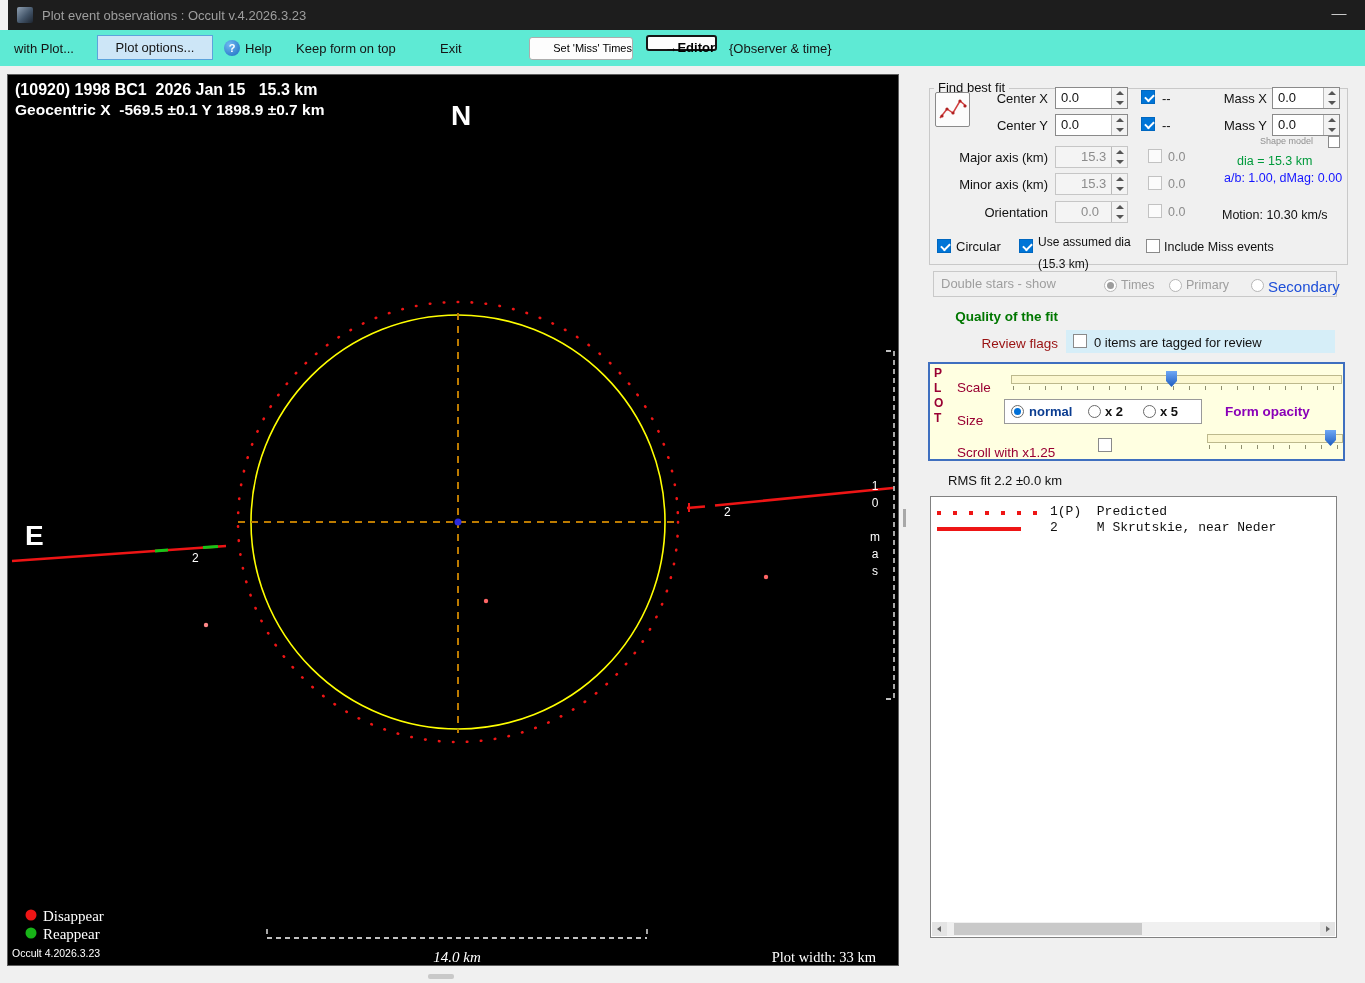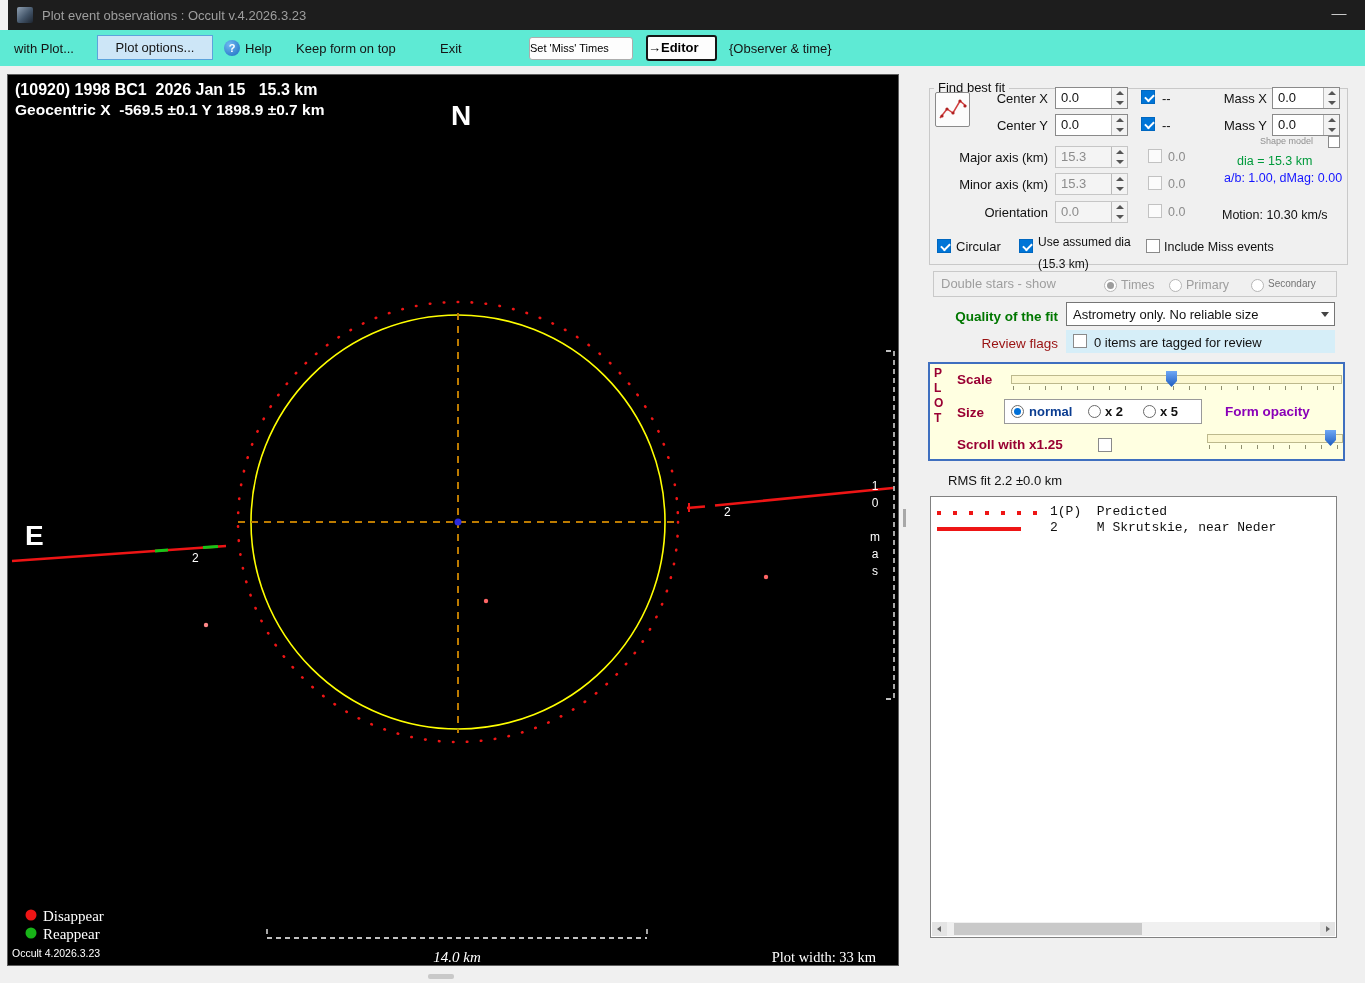--- a/index.html
+++ b/index.html
@@ -15,21 +15,21 @@
              text-align:center; line-height:26px; font-size:15px; }
 
   
   .menubar { position:absolute; left:0; top:30px; width:100%; height:36px; background:#5eead4; }
   .mi { position:absolute; font-size:13px; color:#151515; white-space:nowrap; cursor:default; }
   .mi-selected { background:#cde6f7; border:1px solid #5ca3dc; text-align:center; }
   .help-badge { position:absolute; width:16px; height:16px; border-radius:50%; color:#fff;
                 background:radial-gradient(circle at 35% 30%,#6fbaf3,#1a6bbf); font-size:11px;
                 font-weight:bold; text-align:center; line-height:16px; }
   .toolbtn { position:absolute; background:#fdfdfd; border:1px solid #adadad; border-radius:3px;
-             text-align:left; cursor:default; }
+             text-align:right; cursor:default; }
   .toolbtn.editor { border:2px solid #161616; font-weight:bold; font-size:13px; }
 
   
   .plot-wrap { position:absolute; left:8px; top:75px; width:890px; height:890px; background:#000;
                outline:1px solid #5e5e5e; }
   .mas-label { position:absolute; left:860px; top:404px; color:#fff; font-size:12px;
                writing-mode:vertical-rl; text-orientation:upright; letter-spacing:3px; }
 
   
   .lbl { position:absolute; font-size:13px; white-space:nowrap; color:#111; }
@@ -39,21 +39,21 @@
 
   .spinner { position:absolute; height:22px; background:#fff; border:1px solid #8a8a8a; display:flex; }
   .spin-val { flex:1; font-size:13px; padding:2px 0 0 5px; color:#111; }
   .spin-arrows { width:16px; display:flex; flex-direction:column; border-left:1px solid #b9b9b9; }
   .spin-up,.spin-dn { flex:1; position:relative; background:#f3f3f3; }
   .spin-up::after { content:""; position:absolute; left:4px; top:3px;
       border-left:4px solid transparent; border-right:4px solid transparent; border-bottom:4px solid #555; }
   .spin-dn::after { content:""; position:absolute; left:4px; top:3px;
       border-left:4px solid transparent; border-right:4px solid transparent; border-top:4px solid #555; }
   .spinner.disabled { background:#f4f4f4; border-color:#c6c6c6; }
-  .spinner.disabled .spin-val { color:#8c8c8c; }
+  .spinner.disabled .spin-val { color:#8c8c8c;margin-left:20px; }
 
   .checkbox { position:absolute; width:14px; height:14px; background:#fff; border:1px solid #8a8a8a; }
   .checkbox.checked { background:#0075d7; border-color:#0067c0; }
   .checkbox.checked::after { content:""; position:absolute; left:2.5px; top:2.5px; width:7px; height:4px;
       border-left:2px solid #fff; border-bottom:2px solid #fff; transform:rotate(-45deg); }
   .checkbox.disabled { border-color:#c2c2c2; background:#fbfbfb; }
 
   .radio { position:absolute; width:13px; height:13px; border-radius:50%; background:#fff; border:1px solid #6a6a6a; }
   .radio.selected::after { content:""; position:absolute; inset:2px; background:#0070d8; border-radius:50%; }
   .radio.disabled { border-color:#b6b6b6; }
@@ -68,21 +68,21 @@
   .slider-ticks { position:absolute; height:4px;
       background:repeating-linear-gradient(90deg,#8f8f6f 0 1px,transparent 1px 16px); }
   .slider-thumb { position:absolute; width:11px; height:16px;
       background:linear-gradient(#6fa8f5,#1d5cc0);
       clip-path:polygon(0 0,100% 0,100% 62%,50% 100%,0 62%); }
 
   
   .plot-panel { position:absolute; left:928px; top:362px; width:417px; height:99px;
                 background:#ffffe1; border:2px solid #3f6fbf; }
   .plot-letter { position:absolute; left:934px; font-size:12px; font-weight:bold; color:#990033; }
-  .maroon { color:#990033; font-weight:bold; font-size:13.5px; }
+  .maroon { color:#990033; font-weight:normal; font-size:13.5px;margin-top:8px; }
   .sizebox { position:absolute; left:1004px; top:399px; width:198px; height:25px; background:#fff; border:1px solid #9a9a9a; }
 
   .review-box { position:absolute; left:1066px; top:330px; width:269px; height:23px; background:#d6eef8; }
 
   .listbox { position:absolute; left:930px; top:496px; width:407px; height:442px; background:#fff;
              border:1px solid #818181; overflow:hidden; }
   .obs-text { position:absolute; font-family:"Liberation Mono","DejaVu Sans Mono",monospace;
               font-size:13px; white-space:pre; color:#111; }
   .swatch-dotted { position:absolute; height:4px;
       background:repeating-linear-gradient(90deg,#ee1515 0 4px,transparent 4px 16px); }
@@ -113,21 +113,21 @@
   </div>
 
   <div class="menubar">
     <span class="mi" style="left:14px;top:11px">with Plot...</span>
     <span class="mi mi-selected" style="left:97px;top:5px;width:116px;height:25px;line-height:23px">Plot options...</span>
     <span class="help-badge" style="left:224px;top:10px">?</span>
     <span class="mi" style="left:245px;top:11px">Help</span>
     <span class="mi" style="left:296px;top:11px">Keep form on top</span>
     <span class="mi" style="left:440px;top:11px">Exit</span>
     <span class="toolbtn" style="left:529px;top:7px;width:104px;height:23px;font-size:11px;line-height:20px">Set 'Miss' Times</span>
-    <span class="toolbtn editor" style="left:646px;top:5px;width:71px;height:26px;line-height:21px">→Editor</span>
+    <span class="toolbtn editor" style="left:646px;top:5px;width:71px;height:16px;line-height:21px">→Editor</span>
     <span class="mi" style="left:729px;top:11px">{Observer &amp; time}</span>
   </div>
 
   <div class="plot-wrap">
     <svg width="890" height="890" viewBox="0 0 890 890">
       <rect x="0" y="0" width="890" height="890" fill="#000"></rect>
 
       <circle cx="450" cy="447" r="220" fill="none" stroke="#ee1515" stroke-width="2.6" stroke-dasharray="0.5 13.5" stroke-linecap="round"></circle>
       <circle cx="450" cy="447" r="207" fill="none" stroke="#ffff00" stroke-width="1.6"></circle>
 
@@ -270,27 +270,23 @@
   <span class="checkbox" style="left:1146px;top:239px"></span>
   <span class="lbl" style="left:1164px;top:240px;font-size:12.5px">Include Miss events</span>
 
   <div class="groupbox" style="left:933px;top:271px;width:404px;height:26px"></div>
   <span class="lbl" style="left:941px;top:276px;color:#9e9e9e">Double stars - show</span>
   <span class="radio disabled selected" style="left:1104px;top:279px"></span>
   <span class="lbl" style="left:1121px;top:278px;color:#9e9e9e;font-size:12.5px">Times</span>
   <span class="radio disabled" style="left:1169px;top:279px"></span>
   <span class="lbl" style="left:1186px;top:278px;color:#9e9e9e;font-size:12.5px">Primary</span>
   <span class="radio disabled" style="left:1251px;top:279px"></span>
-  <span class="lbl" style="left:1268px;top:278px;color:#737373;font-size:10px">Secondary</span>
+  <span class="lbl" style="left:1268px;top:278px;color:#1d4ed8;font-size:15px">Secondary</span>
 
   <span class="lbl r" style="left:928px;top:309px;width:130px;color:#007700;font-weight:bold;font-size:13.5px">Quality of the fit</span>
-  <div class="combo" style="left:1066px;top:302px;width:269px;height:24px">
-    <span class="combo-text">Astrometry only. No reliable size</span>
-    <span class="combo-arrow"></span>
-  </div>
 
   <span class="lbl r" style="left:946px;top:336px;width:112px;color:#991111;font-weight:normal;font-size:13.5px">Review flags</span>
   <div class="review-box"></div>
   <span class="checkbox" style="left:1073px;top:334px"></span>
   <span class="lbl" style="left:1094px;top:335px">0 items are tagged for review</span>
 
   <div class="plot-panel"></div>
   <span class="plot-letter" style="top:366px">P</span>
   <span class="plot-letter" style="top:381px">L</span>
   <span class="plot-letter" style="top:396px">O</span>

